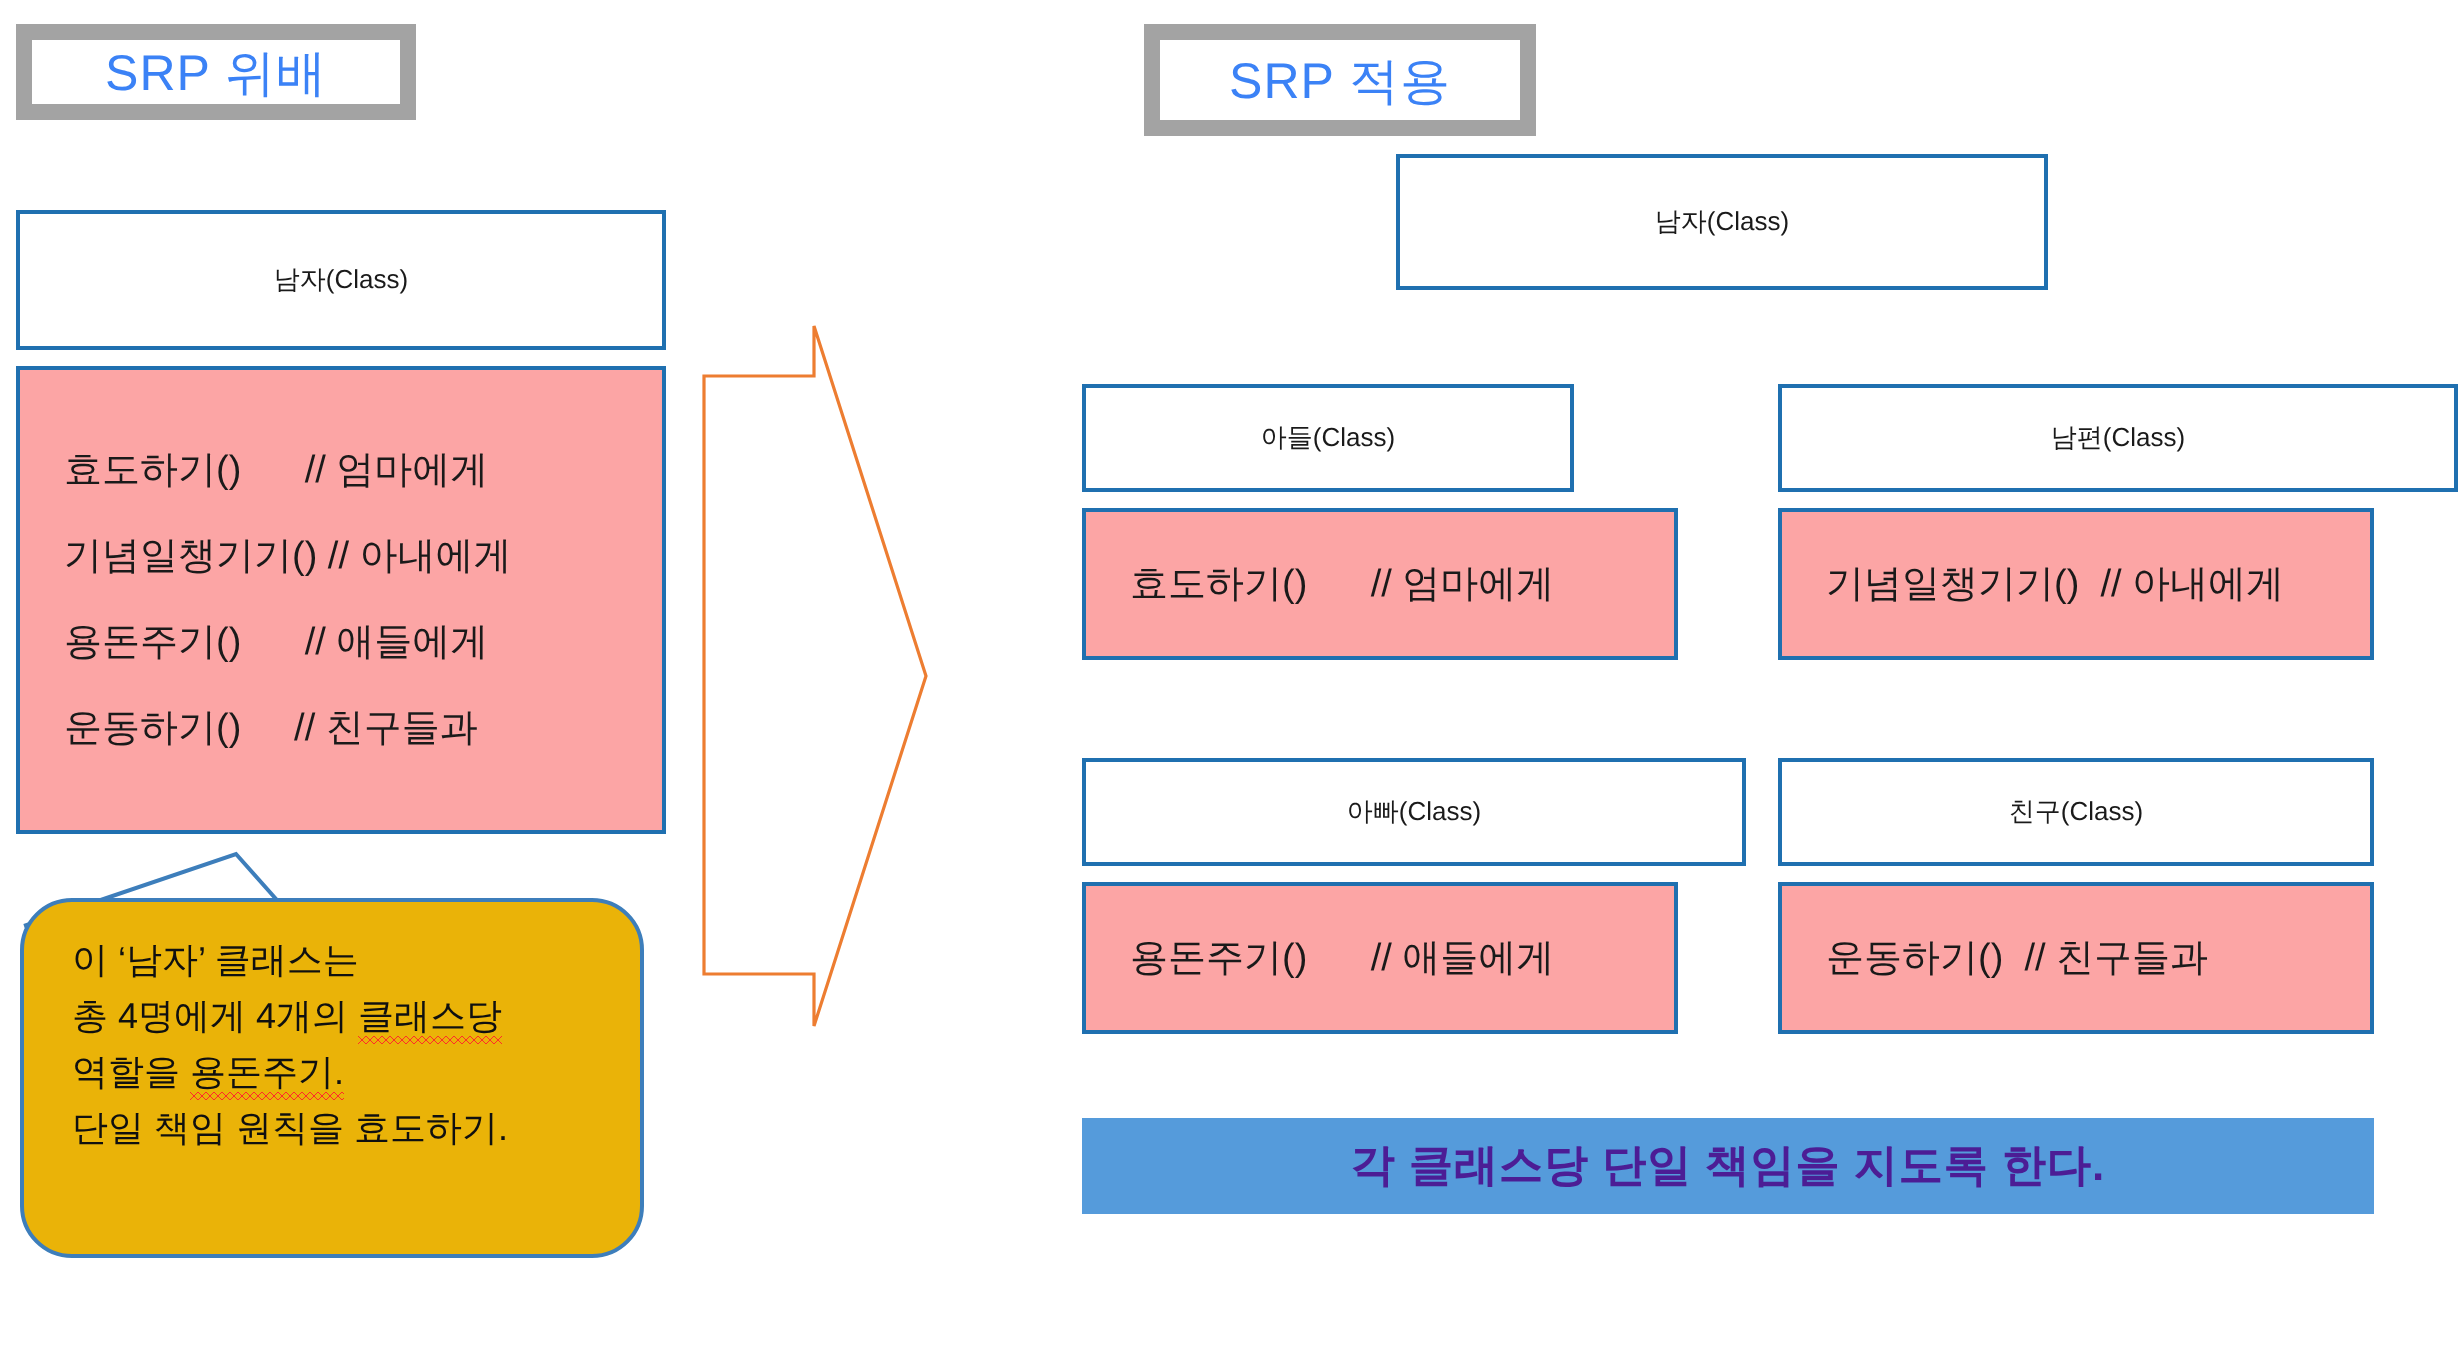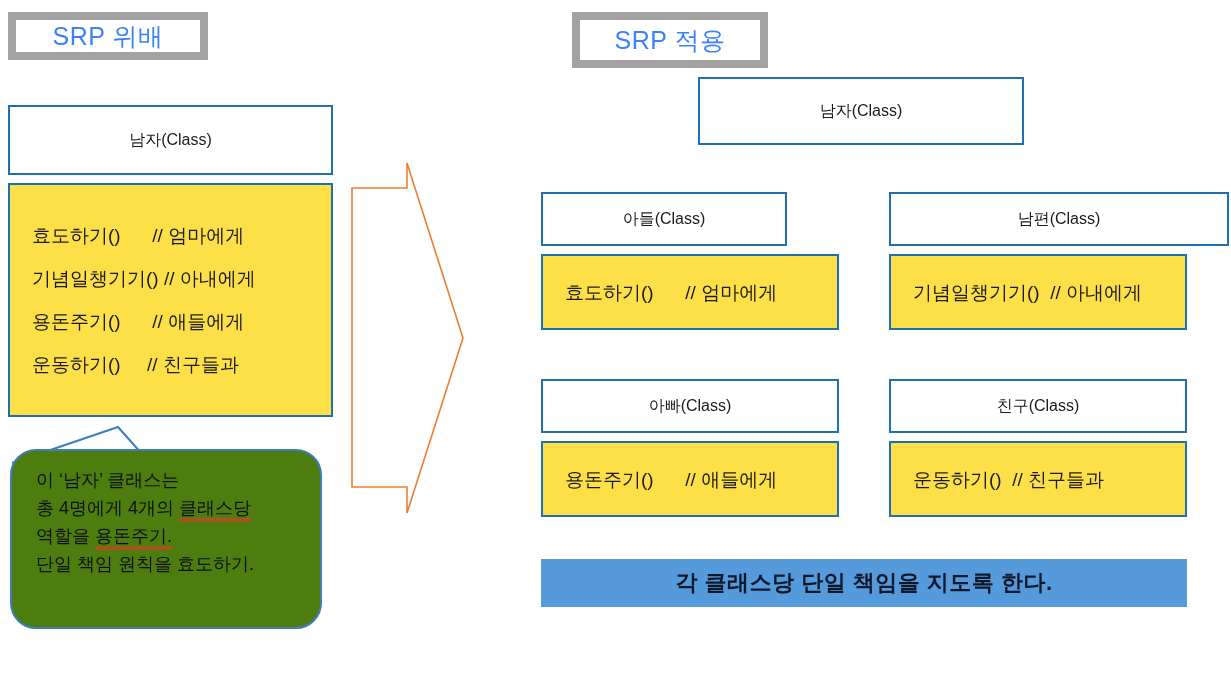--- a/index.html
+++ b/index.html
@@ -33,46 +33,46 @@
     letter-spacing: 0.5px;
   }
 
   .cls-box {
     border: 2px solid #1F70B0;
     background: #ffffff;
     color: #1a1a1a;
     display: flex;
     align-items: center;
     justify-content: center;
-    font-size: 16px;
+    font-size: 13px;
   }
 
   .body-box {
     border: 2px solid #1F70B0;
-    background: #fde047;
+    background: #fca5a5;
     color: #1a1a1a;
     display: flex;
     flex-direction: column;
     justify-content: center;
     font-size: 19px;
     padding: 0 22px;
     box-sizing: border-box;
   }
   .body-box .line {
     line-height: 1.0;
     white-space: pre;
   }
   .left-body .line { margin: 12px 0; }
   .small-body .line { margin: 0; }
 
   
   .bubble {
     border: 2px solid #3D7EBB;
     border-radius: 26px;
-    background: #4d7c0f;
+    background: #eab308;
     font-size: 18px;
     color: #101010;
     padding: 16px 20px 14px 24px;
     box-sizing: border-box;
     line-height: 1.55;
   }
   .bubble .line { white-space: pre; }
   .squiggle {
     
     background-image:
@@ -80,21 +80,21 @@
       linear-gradient(-45deg, transparent 45%, #ff2a2a 45%, #ff2a2a 55%, transparent 55%);
     background-size: 4px 4px;
     background-repeat: repeat-x;
     background-position: left bottom 0px;
     padding-bottom: 4px;
   }
 
   
   .banner {
     background: #559BDB;
-    color: #0f172a;
+    color: #4c1d95;
     font-size: 22px;
     font-weight: bold;
     display: flex;
     align-items: center;
     justify-content: center;
     letter-spacing: 0.5px;
   }
 
   svg { display: block; }
 </style>
@@ -148,21 +148,21 @@
     <div class="line">효도하기()      // 엄마에게</div>
   </div>
 
   <div class="abs cls-box" style="left:889px; top:192px; width:340px; height:54px;">
     <span>남편(Class)</span>
   </div>
   <div class="abs body-box small-body" style="left:889px; top:254px; width:298px; height:76px;">
     <div class="line">기념일챙기기()  // 아내에게</div>
   </div>
 
-  <div class="abs cls-box" style="left:541px; top:379px; width:298px; height:54px;">
+  <div class="abs cls-box" style="left:541px; top:379px; width:332px; height:54px;">
     <span>아빠(Class)</span>
   </div>
   <div class="abs body-box small-body" style="left:541px; top:441px; width:298px; height:76px;">
     <div class="line">용돈주기()      // 애들에게</div>
   </div>
 
   <div class="abs cls-box" style="left:889px; top:379px; width:298px; height:54px;">
     <span>친구(Class)</span>
   </div>
   <div class="abs body-box small-body" style="left:889px; top:441px; width:298px; height:76px;">

